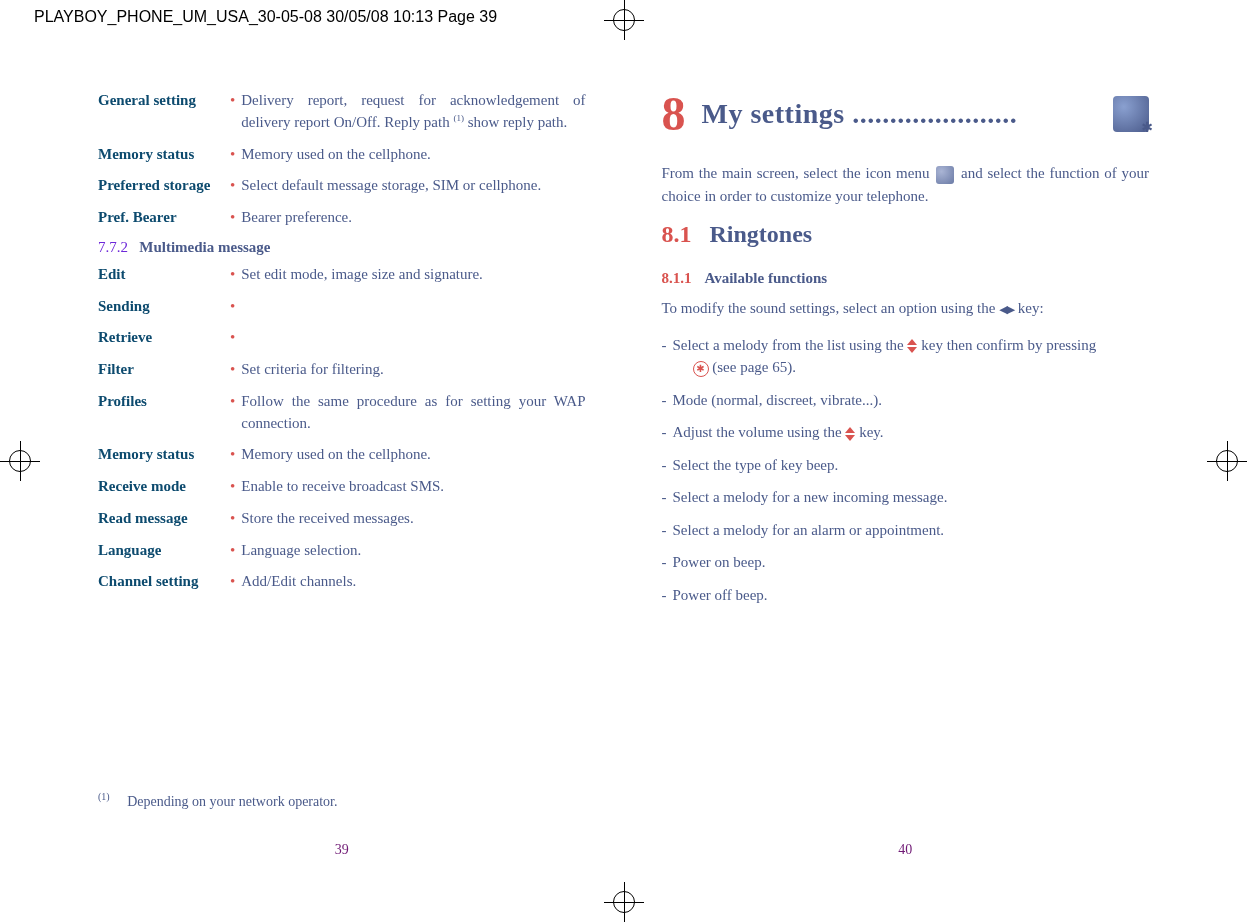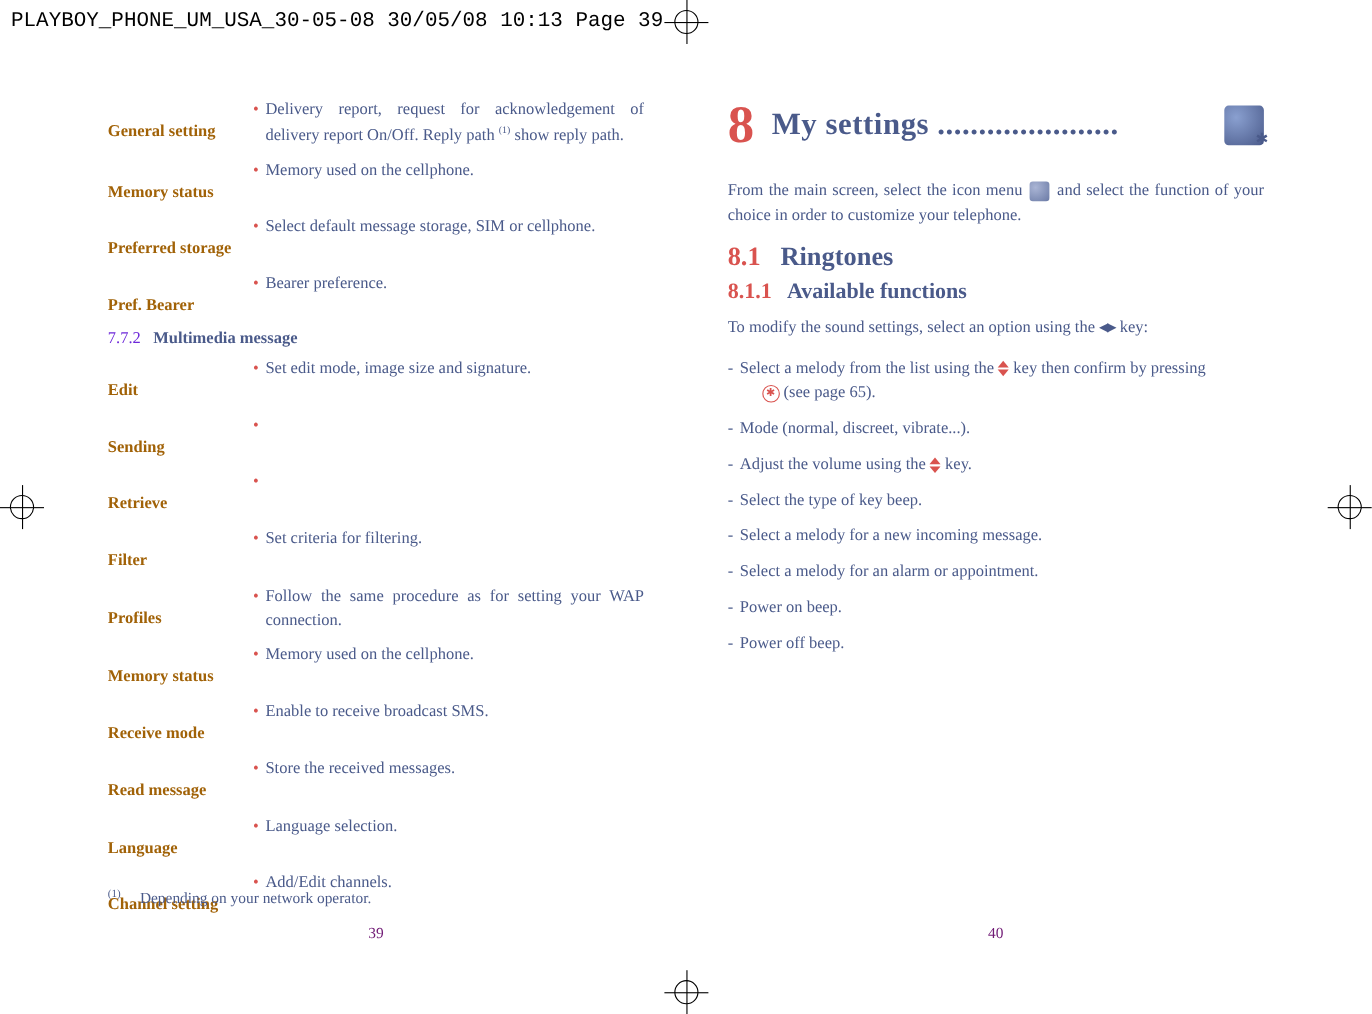--- a/index.html
+++ b/index.html
@@ -7,23 +7,23 @@
       width: 1247px;
       height: 922px;
       background: #fff;
       font-family: Georgia, 'Times New Roman', serif;
       position: relative;
       color: #4a5a8a;
     }
     .header-bar {
       position: absolute;
       top: 8px;
-      left: 10px;
-      font-family: Liberation Mono, monospace;
-      font-size: 19px;
+      left: 34px;
+      font-family: Liberation Sans, sans-serif;
+      font-size: 16px;
       color: #000;
     }
     .crop-mark-top {
       position: absolute;
       top: 0;
       left: 50%;
       transform: translateX(-50%);
       width: 40px;
       height: 40px;
     }
@@ -98,22 +98,21 @@
     .def-row {
       display: flex;
       margin-bottom: 10px;
       font-size: 15px;
       line-height: 1.45;
     }
     .def-label {
       width: 132px;
       flex-shrink: 0;
       font-weight: bold;
-      color: #a16207;
-      margin-top: 20px;
+      color: #0c4a6e;
     }
     .def-bullet {
       color: #d9534f;
       margin-right: 6px;
       flex-shrink: 0;
     }
     .def-text {
       flex: 1;
       text-align: justify;
       color: #4a5a8a;
@@ -123,21 +122,21 @@
       font-weight: normal;
     }
     .section-heading {
       font-size: 15px;
       font-weight: bold;
       margin: 10px 0 8px 0;
       color: #4a5a8a;
     }
     .footnote {
       position: absolute;
-      bottom: 36px;
+      bottom: 52px;
       left: 38px;
       font-size: 14px;
       color: #4a5a8a;
       font-family: Liberation Serif, serif;
     }
     .footnote-marker {
       font-size: 10px;
       vertical-align: super;
       margin-right: 14px;
     }
@@ -193,23 +192,23 @@
     .sub-heading {
       font-size: 24px;
       font-weight: bold;
       margin: 12px 0 6px 0;
     }
     .sub-num {
       color: #d9534f;
       margin-right: 12px;
     }
     .sub-sub-heading {
-      font-size: 20px;
-      font-weight: bold;
-      margin: 6px 0 10px 0;
+      font-size: 15px;
+      font-weight: bold;
+      margin: 22px 0 10px 0;
     }
     .sub-sub-num {
       color: #d9534f;
       margin-right: 10px;
     }
     .list-item {
       font-size: 15px;
       line-height: 1.5;
       color: #4a5a8a;
       margin-bottom: 10px;

